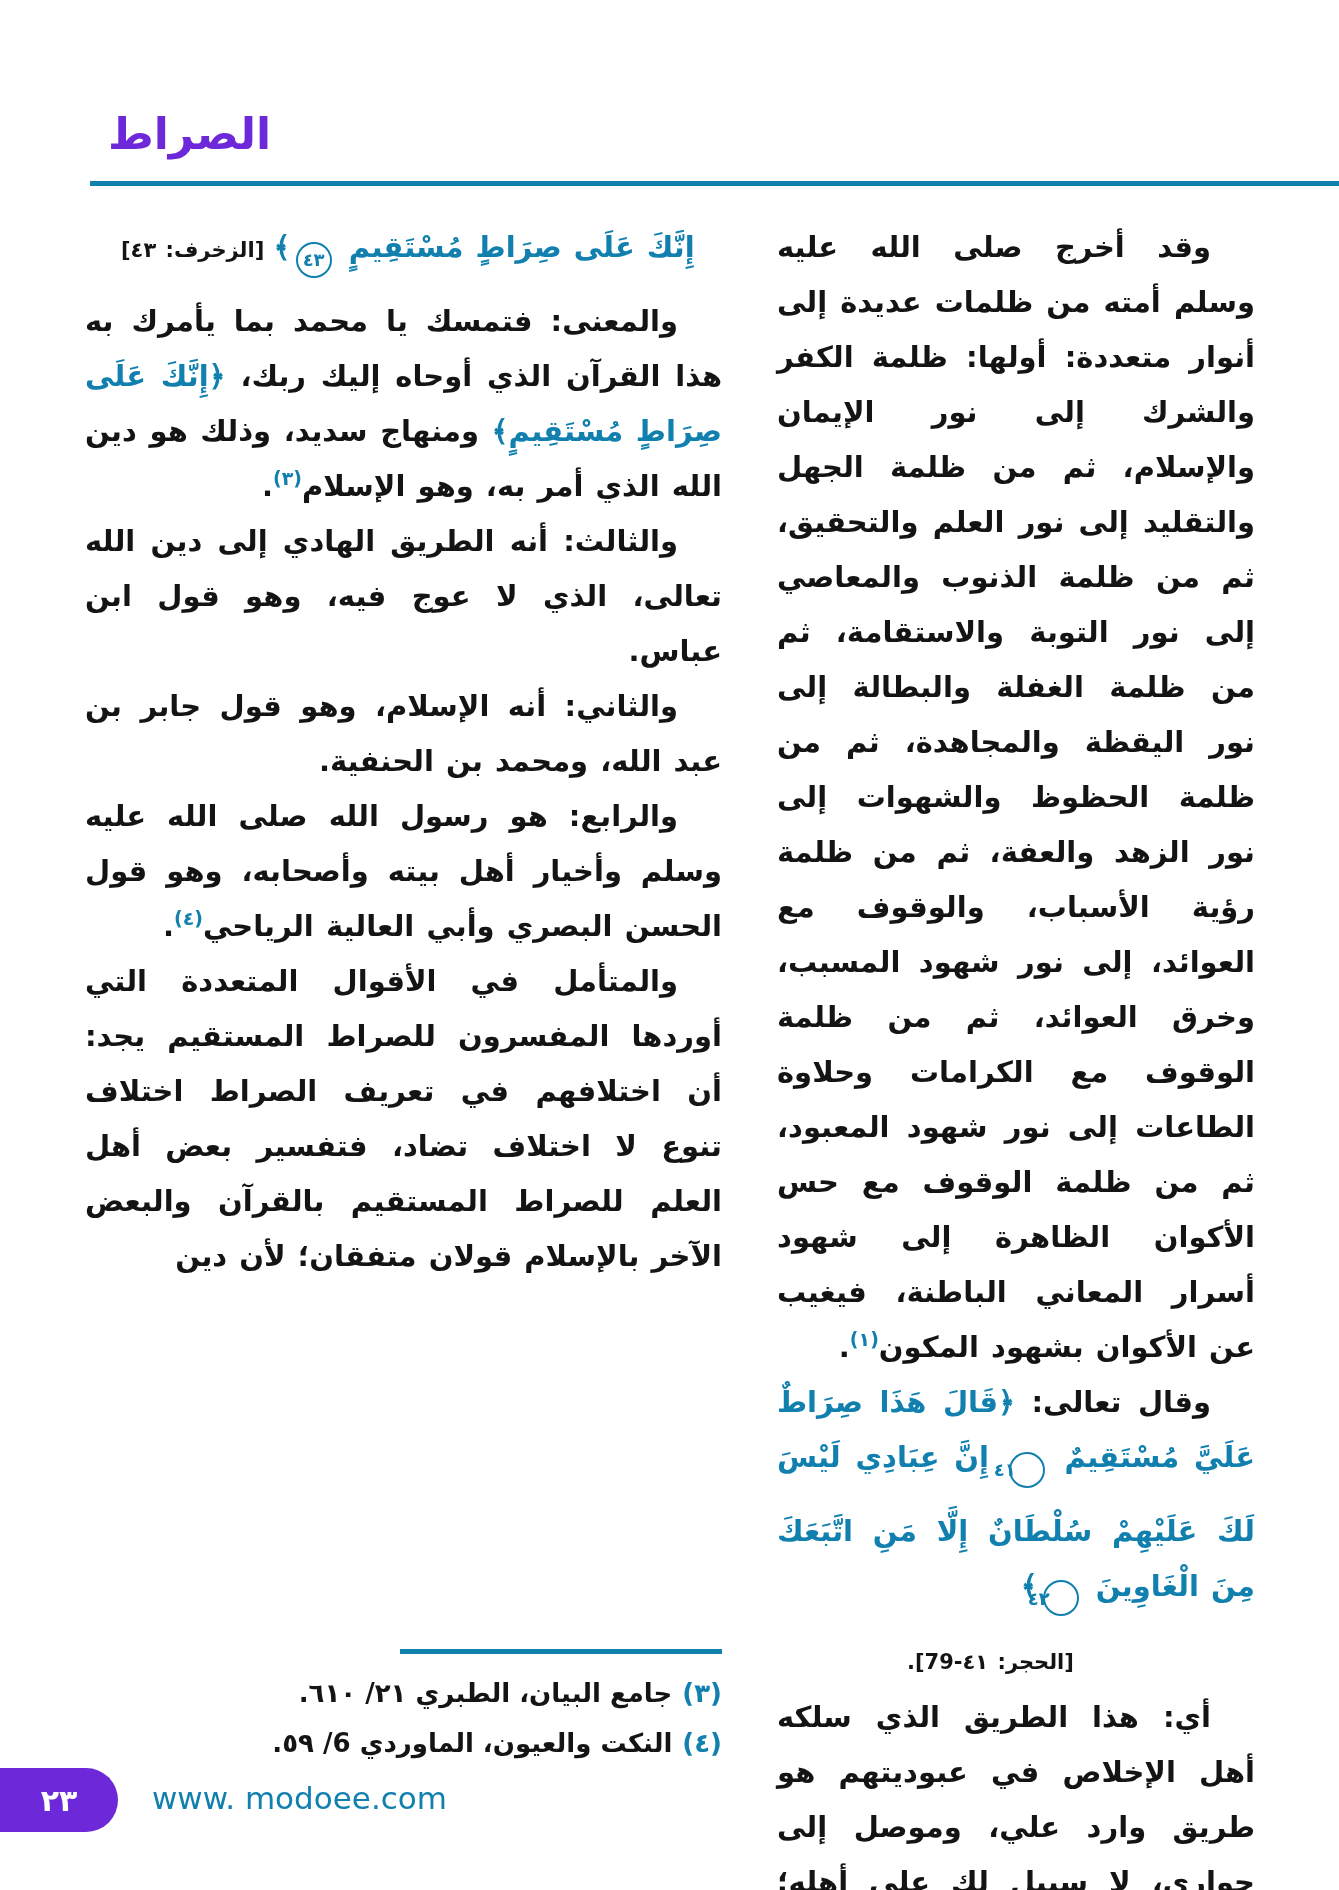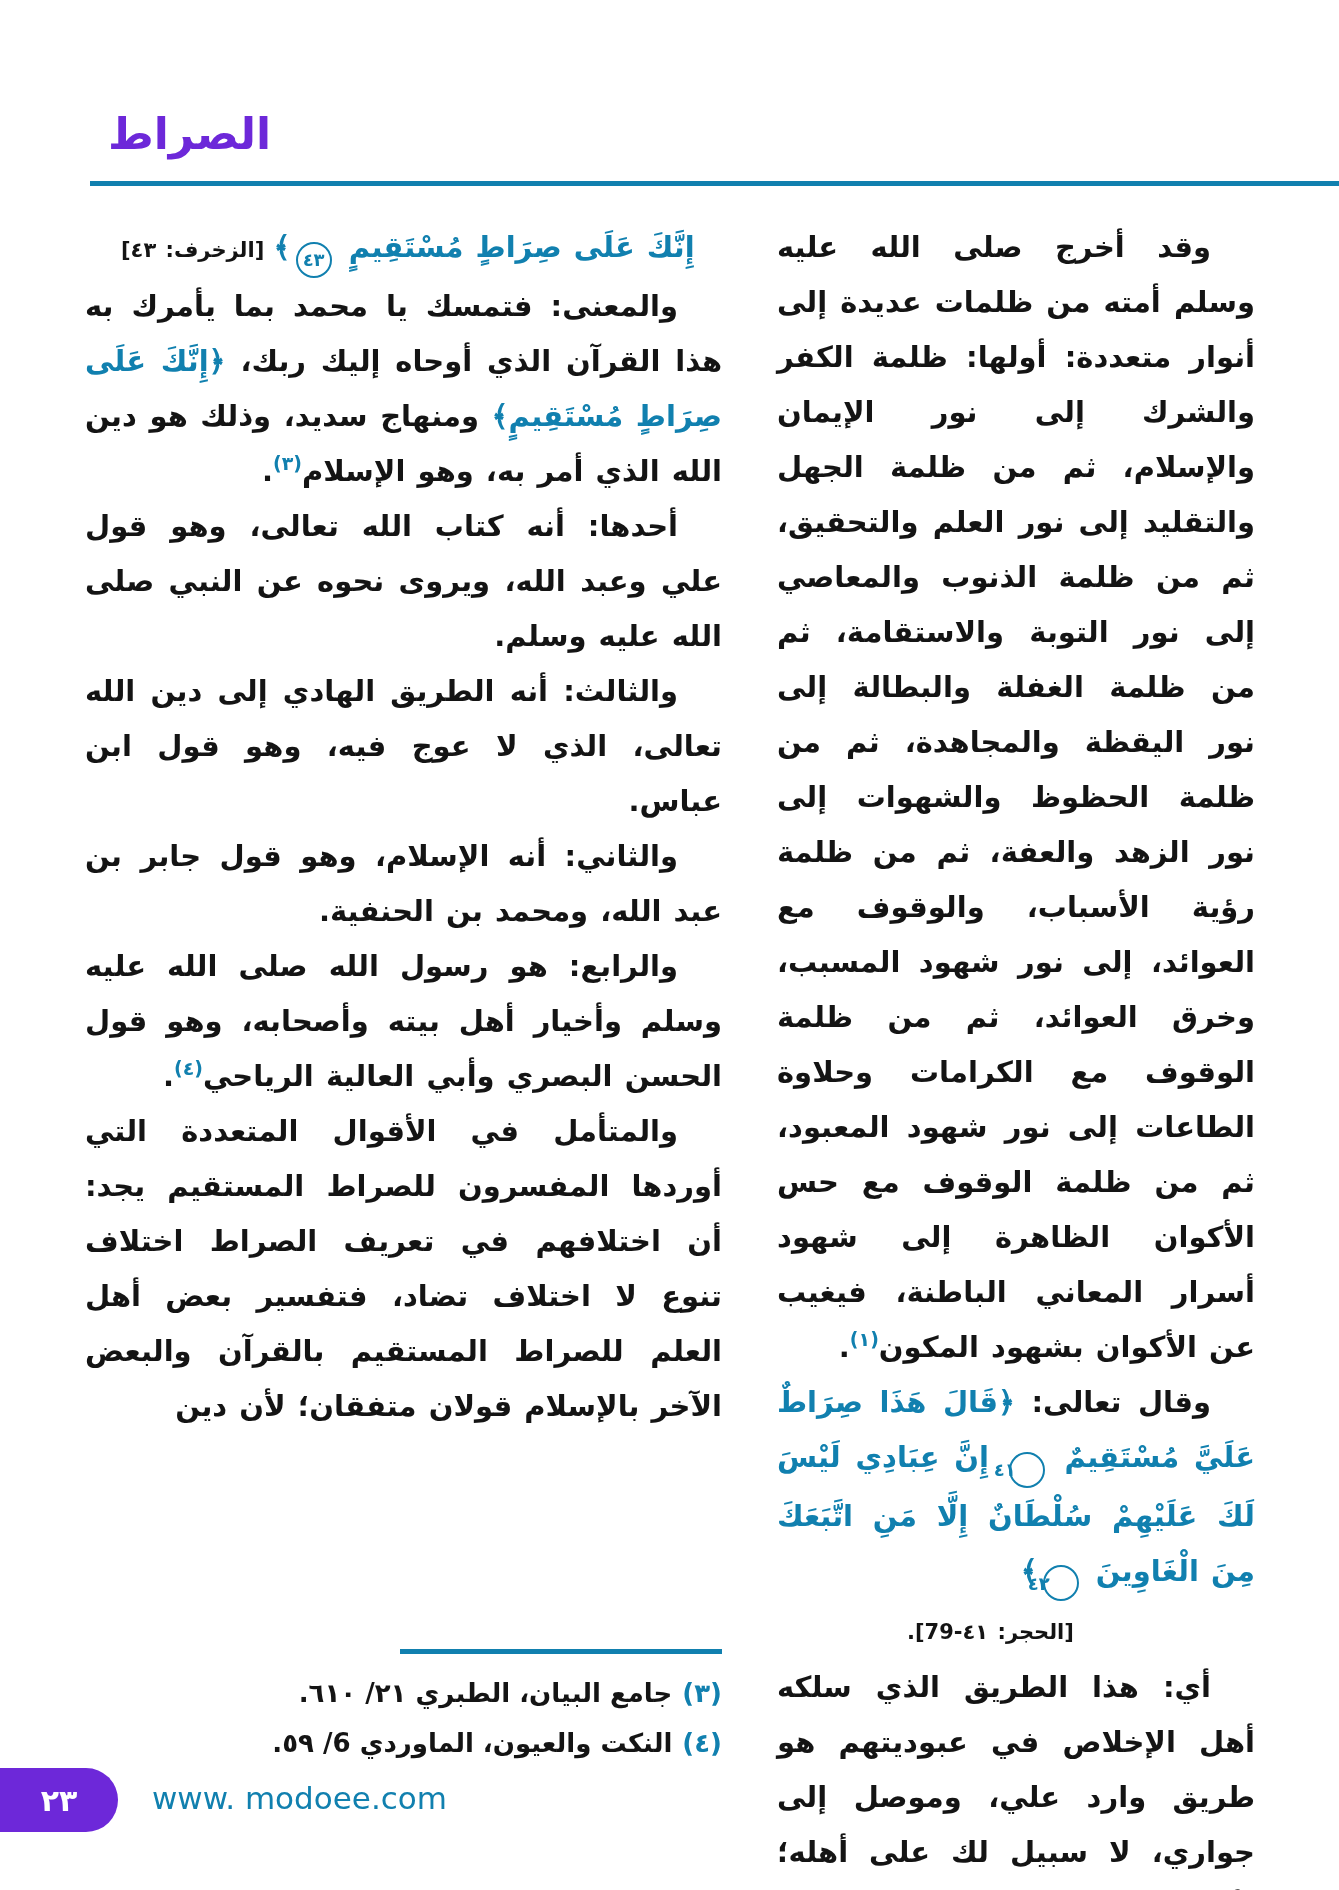--- a/index.html
+++ b/index.html
@@ -60,21 +60,21 @@
     display:inline-flex;
     align-items:center;
     justify-content:center;
     width:36px; height:36px;
     border:2px solid #1180af;
     border-radius:50%;
     font-size:18px;
     font-weight:700;
     color:#1180af;
     vertical-align:-9px;
-    margin:1px 5px;
+    margin:16px 5px;
   }
   .fn-block { margin-top:auto; }
   .fn-sep {
     width:322px; height:5px;
     background:#1180af;
     margin:16px 0 14px auto;  
   }
   .fn-line {
     font-size:26px;
     line-height:50px;
@@ -113,21 +113,20 @@
 <div class="columns">
   <div class="col col-first">
       <p class="para indent"><span class="run-body">وقد أخرج صلى الله عليه وسلم أمته من ظلمات عديدة إلى أنوار متعددة: أولها: ظلمة الكفر والشرك إلى نور الإيمان والإسلام، ثم من ظلمة الجهل والتقليد إلى نور العلم والتحقيق، ثم من ظلمة الذنوب والمعاصي إلى نور التوبة والاستقامة، ثم من ظلمة الغفلة والبطالة إلى نور اليقظة والمجاهدة، ثم من ظلمة الحظوظ والشهوات إلى نور الزهد والعفة، ثم من ظلمة رؤية الأسباب، والوقوف مع العوائد، إلى نور شهود المسبب، وخرق العوائد، ثم من ظلمة الوقوف مع الكرامات وحلاوة الطاعات إلى نور شهود المعبود، ثم من ظلمة الوقوف مع حس الأكوان الظاهرة إلى شهود أسرار المعاني الباطنة، فيغيب عن الأكوان بشهود المكون</span><span class="run-sup">(١)</span><span class="run-body">.</span></p>
       <p class="para indent"><span class="run-body">وقال تعالى: </span><span class="run-quran">﴿قَالَ هَذَا صِرَاطٌ عَلَيَّ مُسْتَقِيمٌ </span><span class="ayah-circle">٤١</span><span class="run-quran"> إِنَّ عِبَادِي لَيْسَ لَكَ عَلَيْهِمْ سُلْطَانٌ إِلَّا مَنِ اتَّبَعَكَ مِنَ الْغَاوِينَ </span><span class="ayah-circle">٤٢</span><span class="run-quran">﴾</span></p>
       <p class="para ref-line"><span class="run-ref">[الحجر: ٤١-79].</span></p>
       <p class="para indent"><span class="run-body">أي: هذا الطريق الذي سلكه أهل الإخلاص في عبوديتهم هو طريق وارد علي، وموصل إلى جواري، لا سبيل لك على أهله؛ لأنه مستقيم لا عوج فيه</span><span class="run-sup">(٢)</span><span class="run-body">.</span></p>
     </div>
   <div class="col col-second">
       <p class="para verse-cont"><span class="run-quran">إِنَّكَ عَلَى صِرَاطٍ مُسْتَقِيمٍ </span><span class="ayah-circle">٤٣</span><span class="run-quran">﴾</span><span class="run-ref"> [الزخرف: ٤٣]</span></p>
       <p class="para indent"><span class="run-body">والمعنى: فتمسك يا محمد بما يأمرك به هذا القرآن الذي أوحاه إليك ربك، </span><span class="run-quran">﴿إِنَّكَ عَلَى صِرَاطٍ مُسْتَقِيمٍ﴾</span><span class="run-body"> ومنهاج سديد، وذلك هو دين الله الذي أمر به، وهو الإسلام</span><span class="run-sup">(٣)</span><span class="run-body">.</span></p>
-      <p class="para indent"><span class="run-body">أحدها: أنه كتاب الله تعالى، وهو قول علي وعبد الله، ويروى نحوه عن النبي صلى الله عليه وسلم.</span></p>
       <p class="para indent"><span class="run-body">والثالث: أنه الطريق الهادي إلى دين الله تعالى، الذي لا عوج فيه، وهو قول ابن عباس.</span></p>
       <p class="para indent"><span class="run-body">والثاني: أنه الإسلام، وهو قول جابر بن عبد الله، ومحمد بن الحنفية.</span></p>
       <p class="para indent"><span class="run-body">والرابع: هو رسول الله صلى الله عليه وسلم وأخيار أهل بيته وأصحابه، وهو قول الحسن البصري وأبي العالية الرياحي</span><span class="run-sup">(٤)</span><span class="run-body">.</span></p>
       <p class="para indent"><span class="run-body">والمتأمل في الأقوال المتعددة التي أوردها المفسرون للصراط المستقيم يجد: أن اختلافهم في تعريف الصراط اختلاف تنوع لا اختلاف تضاد، فتفسير بعض أهل العلم للصراط المستقيم بالقرآن والبعض الآخر بالإسلام قولان متفقان؛ لأن دين</span></p>
       <div class="fn-block">
         <div class="fn-sep"></div>
         <div class="fn-line"><span class="fn-num">(٣)</span><span>جامع البيان، الطبري ٢١/ ٦١٠.</span></div>
         <div class="fn-line"><span class="fn-num">(٤)</span><span>النكت والعيون، الماوردي 6/ ٥٩.</span></div>
       </div>
     </div>

